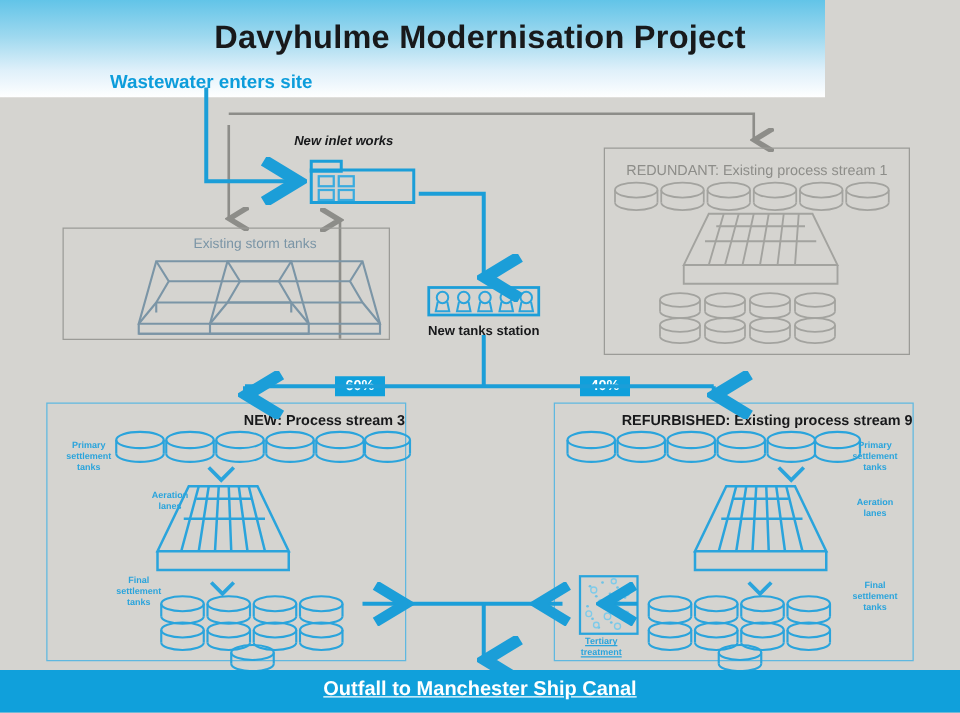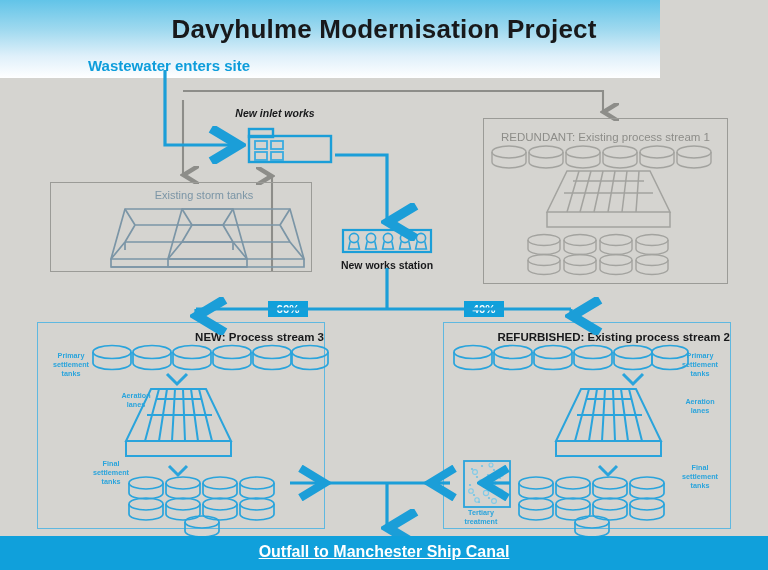--- a/index.html
+++ b/index.html
@@ -207,21 +207,21 @@
           <path d="M26.2,13.4 L24.6,21 L35.4,21 L33.8,13.4"></path>
         <circle cx="47" cy="10" r="4.6"></circle>
           <path d="M43.2,13.4 L41.6,21 L52.4,21 L50.8,13.4"></path>
         <circle cx="64" cy="10" r="4.6"></circle>
           <path d="M60.2,13.4 L58.6,21 L69.4,21 L67.8,13.4"></path>
         <circle cx="80" cy="10" r="4.6"></circle>
           <path d="M76.2,13.4 L74.6,21 L85.4,21 L83.8,13.4"></path>
       </g>
     </svg>
   </div>
-  <div class="item-label" style="left:322px;top:259px;width:130px;">New works station</div>
+  <div class="item-label" style="left:322px;top:259px;width:130px;">New tanks station</div>
 
   <div class="badge" style="left:268px;top:301px;width:40px;">60%</div>
   <div class="badge" style="left:464px;top:301px;width:40px;">40%</div>
 
   <div class="panel panel-blue" style="left:37px;top:322px;width:288px;height:207px;">
     <div class="panel-title t-dark" style="top:8px;">NEW: Process stream 3</div>
 
     <div class="small-label" style="left:6px;top:28px;width:54px;">
       <div>Primary</div>
       <div>settlement</div>
@@ -298,37 +298,37 @@
             <path d="M202,191 A17,6 0 0 0 236,191"></path>
           <ellipse cx="164" cy="199" rx="17" ry="6"></ellipse>
             <path d="M147,199 L147,208 M181,199 L181,208"></path>
             <path d="M147,208 A17,6 0 0 0 181,208"></path>
         </g>
       </g>
     </svg>
   </div>
 
   <div class="panel panel-blue" style="left:443px;top:322px;width:288px;height:207px;">
-    <div class="panel-title t-dark" style="top:8px;">REFURBISHED: Existing process stream 2</div>
+    <div class="panel-title t-dark" style="top:8px;">REFURBISHED: Existing process stream 9</div>
 
     <div class="small-label" style="left:228px;top:28px;width:56px;">
       <div>Primary</div>
       <div>settlement</div>
       <div>tanks</div>
     </div>
     <div class="small-label" style="left:230px;top:74px;width:52px;">
       <div>Aeration</div>
       <div>lanes</div>
     </div>
     <div class="small-label" style="left:228px;top:140px;width:56px;">
       <div>Final</div>
       <div>settlement</div>
       <div>tanks</div>
     </div>
-    <div class="small-label" style="left:8px;top:185px;width:58px;">
+    <div class="small-label" style="left:8px;top:185px;width:58px;text-decoration:underline;">
       <div>Tertiary</div>
       <div>treatment</div>
     </div>
 
     <svg width="288" height="207">
       <g stroke="#2aa4dc" stroke-width="1.7" fill="none">
         <g>
           <ellipse cx="29" cy="29" rx="19" ry="6.5"></ellipse>
             <path d="M10,29 L10,40 M48,29 L48,40"></path>
             <path d="M10,40 A19,6.5 0 0 0 48,40"></path>

